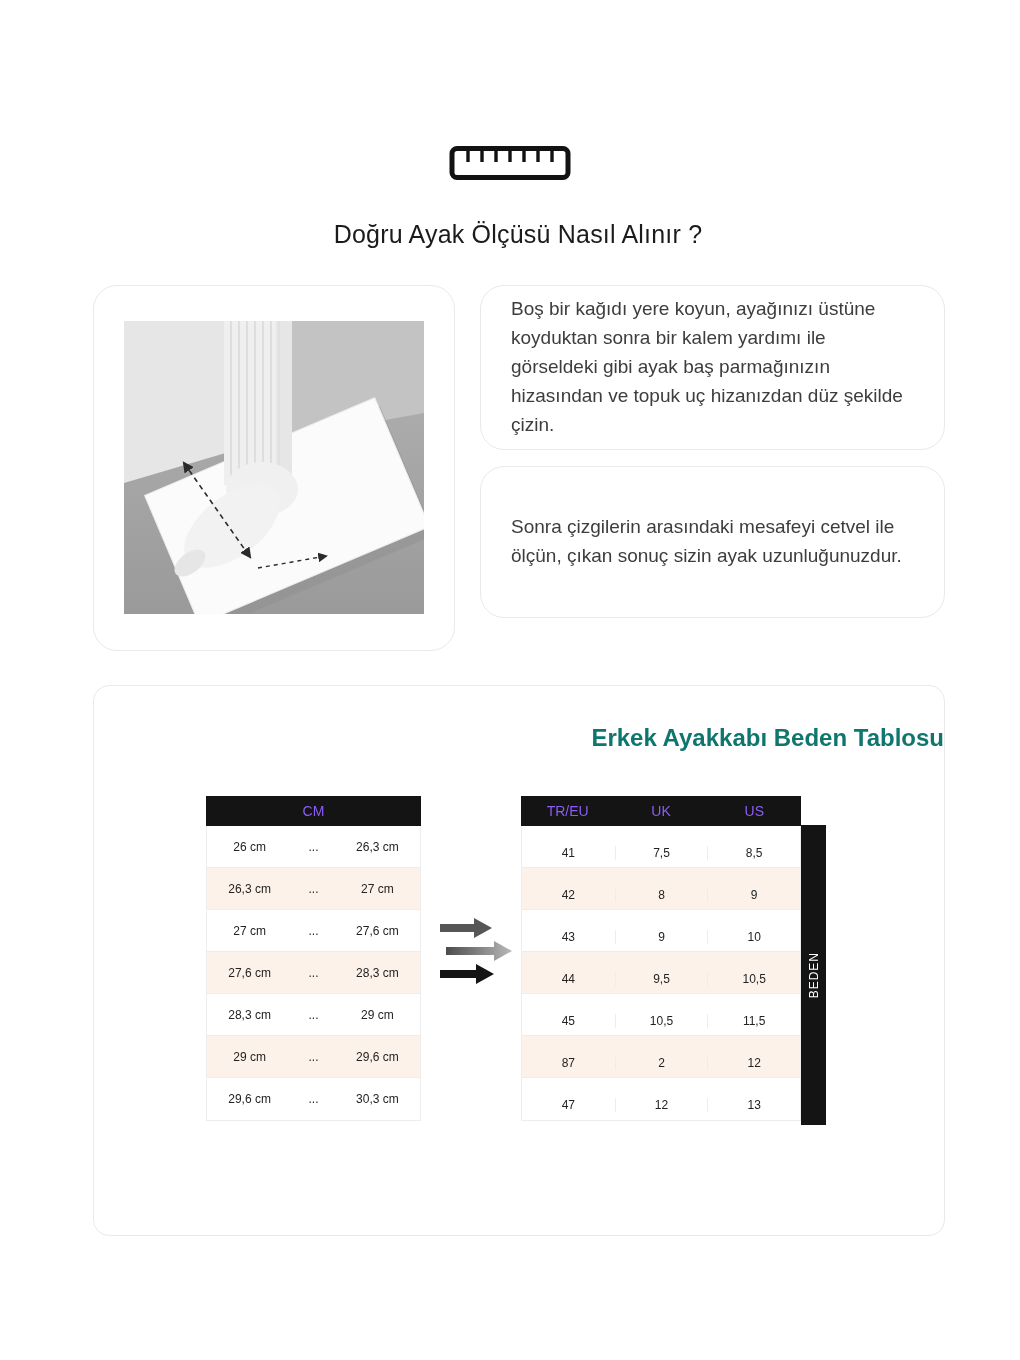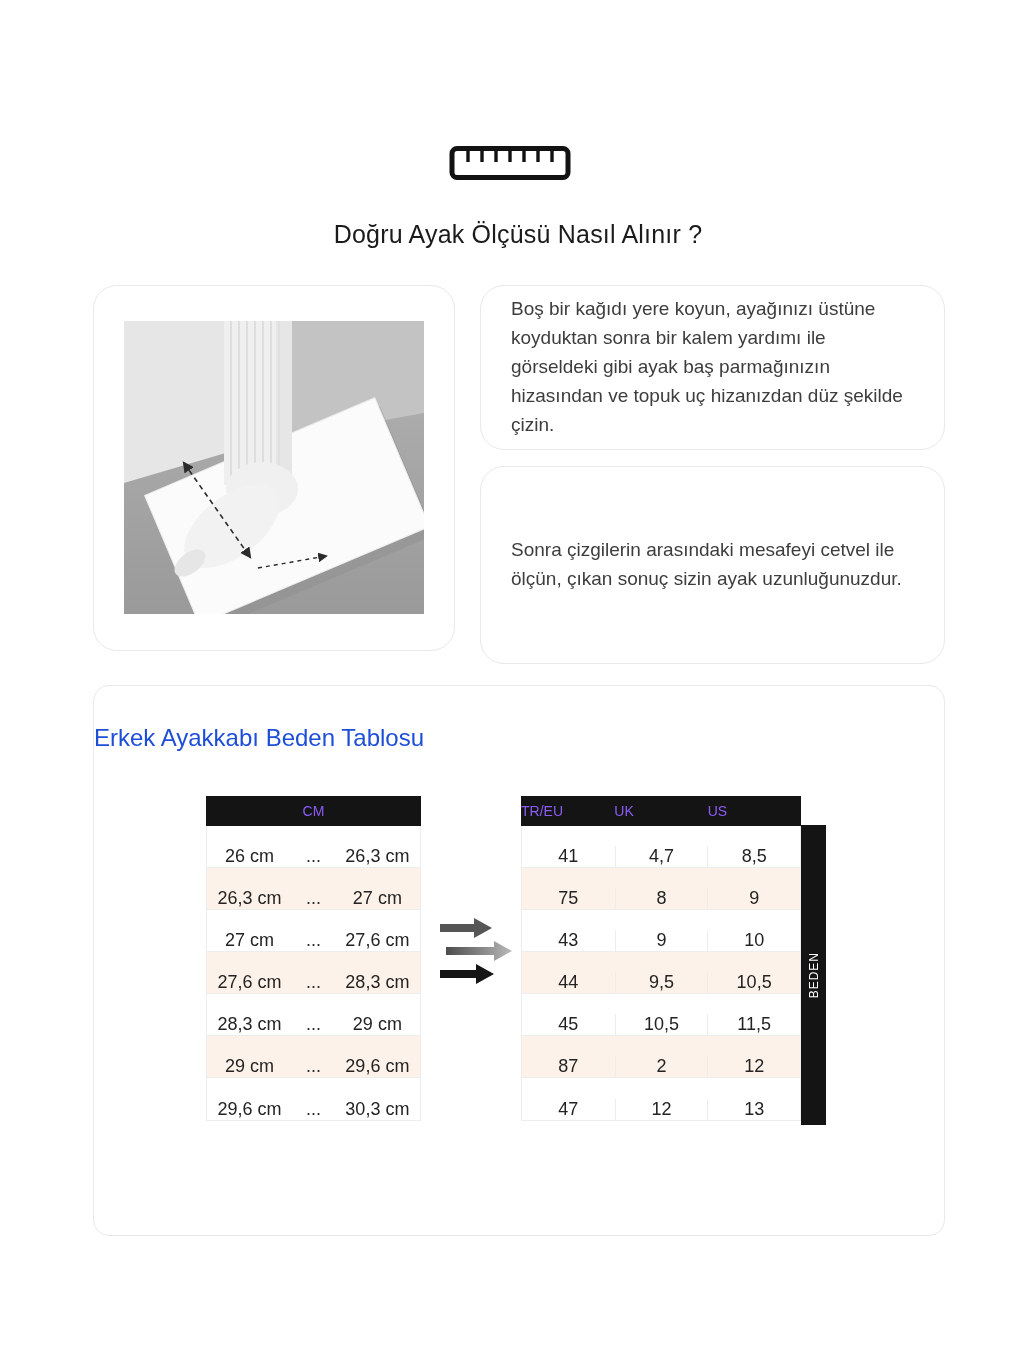--- a/index.html
+++ b/index.html
@@ -16,45 +16,45 @@
     text-align:center; font-size:25px; font-weight:400; color:#1b1b1b; letter-spacing:0.2px;
   }
 
   .card { position:absolute; border:1px solid #e9e9e9; border-radius:24px; background:#fff; }
 
   .photo-card { left:93px; top:285px; width:362px; height:366px; }
   .photo { position:absolute; left:30px; top:35px; width:300px; height:293px; }
 
   .step-card { display:flex; align-items:center; padding:0 30px; }
   .step1 { left:480px; top:285px; width:465px; height:165px; }
-  .step2 { left:480px; top:466px; width:465px; height:198px; }
+  .step2 { left:480px; top:466px; width:465px; height:152px; }
   .step-text { font-size:19px; line-height:1.52; color:#3d3d3d; }
 
   .chart-card { left:93px; top:685px; width:852px; height:551px; border-radius:16px; }
   .chart-title {
     position:absolute; top:38px; left:0; width:100%;
-    text-align:left; font-size:24px; font-weight:400; color:#1d4ed8;
+    text-align:right; font-size:24px; font-weight:700; color:#0f766e;
   }
 
   .table { position:absolute; top:110px; }
   .cm-table { left:112px; width:215px; }
   .size-table { left:427px; width:280px; }
 
   .t-head {
     height:30px; background:#141414; color:#8b5cf6;
     display:flex; align-items:center; font-size:14px;
   }
   .cm-table .t-head { justify-content:center; }
-  .t-head .hcell { width:33.333%; text-align:left; }
+  .t-head .hcell { width:33.333%; text-align:center; }
 
   .t-body { border:1px solid #ededed; border-top:none; background:#fff; }
   .t-row {
-    height:42px; display:flex; align-items:flex-end;
+    height:42px; display:flex; align-items:center;
     border-bottom:1px solid #ededed; background:#ffffff;
-    font-size:18px; color:#232323;
+    font-size:12px; color:#232323;
   }
   .t-row:last-child { border-bottom:none; }
   .t-row.stripe { background:#fdf2e9; }
 
   .cell { display:flex; align-items:center; justify-content:center; }
   .c-from, .c-to { width:40%; }
   .c-sep { width:20%; color:#2a2a2a; }
   .s-cell { width:33.333%;margin-top:12px; }
   .s-cell + .s-cell { border-left:1px solid #ededed; }
 
@@ -196,25 +196,25 @@
 
   <div class="table size-table">
     <div class="t-head">
       <span class="hcell">TR/EU</span>
       <span class="hcell">UK</span>
       <span class="hcell">US</span>
     </div>
     <div class="t-body">
       <div class="t-row">
         <div class="cell s-cell">41</div>
-        <div class="cell s-cell">4,7</div>
+        <div class="cell s-cell">7,5</div>
         <div class="cell s-cell">8,5</div>
       </div>
       <div class="t-row stripe">
-        <div class="cell s-cell">75</div>
+        <div class="cell s-cell">42</div>
         <div class="cell s-cell">8</div>
         <div class="cell s-cell">9</div>
       </div>
       <div class="t-row">
         <div class="cell s-cell">43</div>
         <div class="cell s-cell">9</div>
         <div class="cell s-cell">10</div>
       </div>
       <div class="t-row stripe">
         <div class="cell s-cell">44</div>

